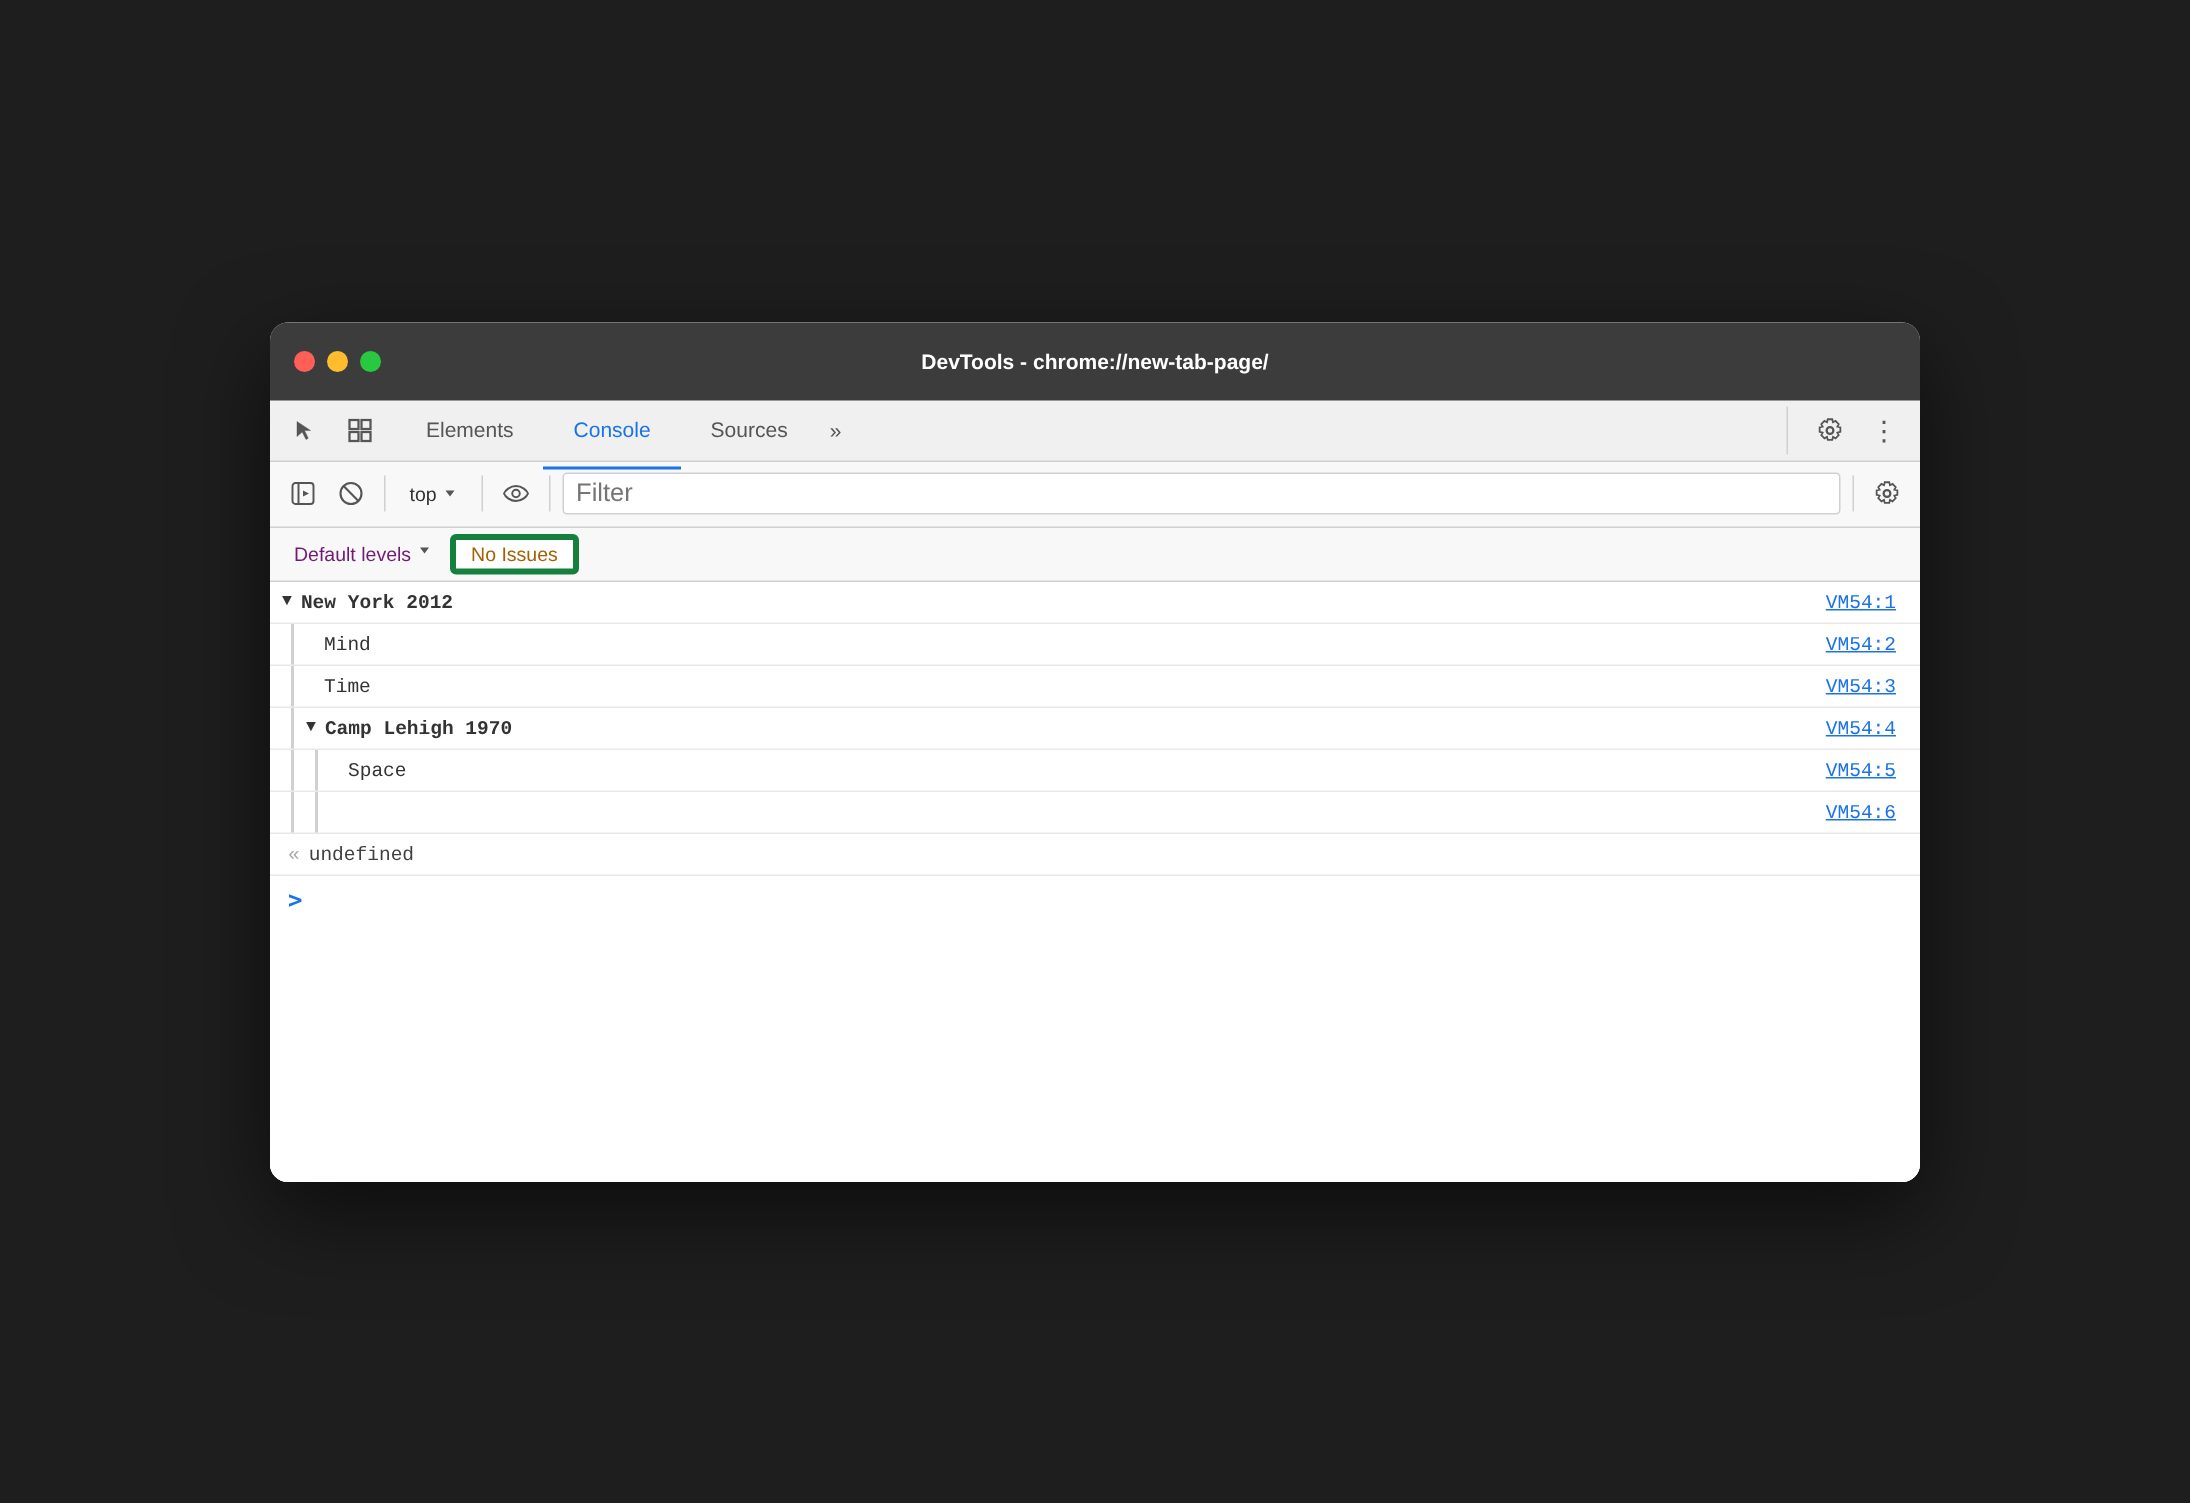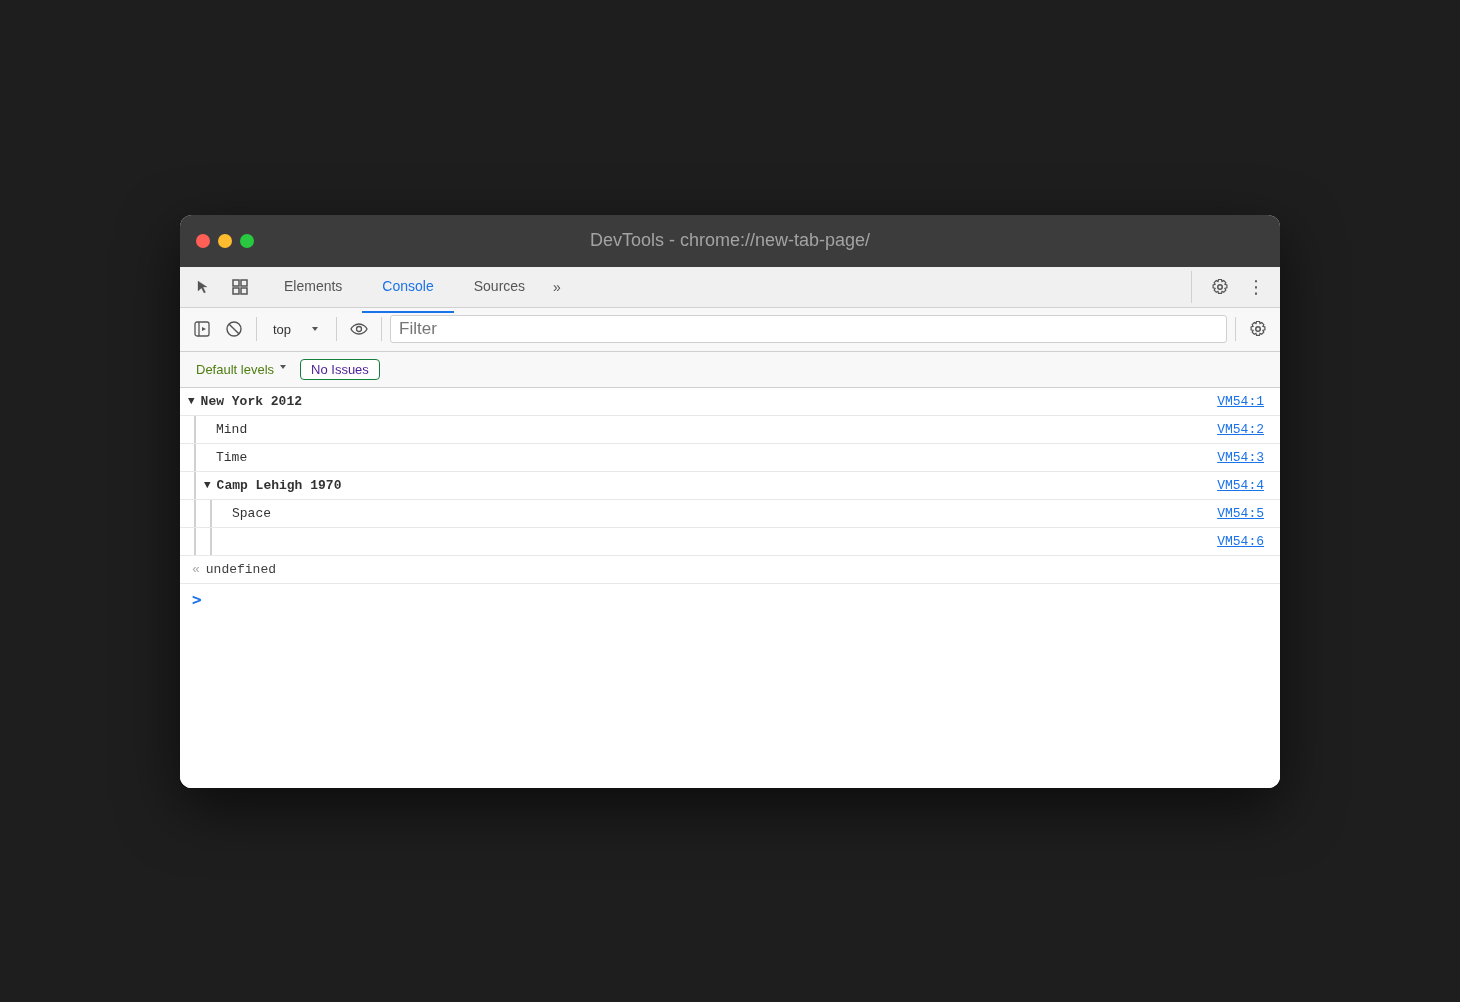--- a/index.html
+++ b/index.html
@@ -42,23 +42,23 @@
     .traffic-light {
       width: 14px;
       height: 14px;
       border-radius: 50%;
     }
     .traffic-light.close { background: #ff5f57; }
     .traffic-light.minimize { background: #febc2e; }
     .traffic-light.maximize { background: #28c840; }
 
     .titlebar-title {
-      color: #a3a3a3;
-      font-size: 18px;
-      font-weight: 400;
+      color: #ffffff;
+      font-size: 14px;
+      font-weight: 700;
     }
 
     .devtools-body {
       background: #ffffff;
     }
 
     
     .tab-bar {
       background: #f0f0f0;
       border-bottom: 1px solid #d0d0d0;
@@ -166,21 +166,21 @@
 
     .context-selector {
       display: flex;
       align-items: center;
       padding: 2px 8px;
       background: transparent;
       border: none;
       cursor: pointer;
       font-size: 13px;
       color: #333;
-      gap: 19px;
+      gap: 4px;
     }
 
     .filter-input {
       flex: 1;
       height: 28px;
       border: 1px solid #d0d0d0;
       border-radius: 3px;
       padding: 0 8px;
       font-size: 17px;
       color: #333;
@@ -196,33 +196,33 @@
       align-items: center;
       height: 36px;
       padding: 0 12px;
       gap: 8px;
     }
 
     .levels-btn {
       display: flex;
       gap: 4px;
       font-size: 13px;
-      color: #4d7c0f;
+      color: #701a75;
       cursor: pointer;
       border: none;
       background: transparent;
       padding: 2px 4px;
     }
 
     .no-issues-badge {
-      border: 1px solid #15803d;
+      border: 4px solid #15803d;
       border-radius: 4px;
       padding: 2px 10px;
       font-size: 13px;
-      color: #4c1d95;
+      color: #a16207;
       background: #fff;
       cursor: pointer;
     }
 
     
     .console-output {
       background: #ffffff;
       min-height: 400px;
     }
 

